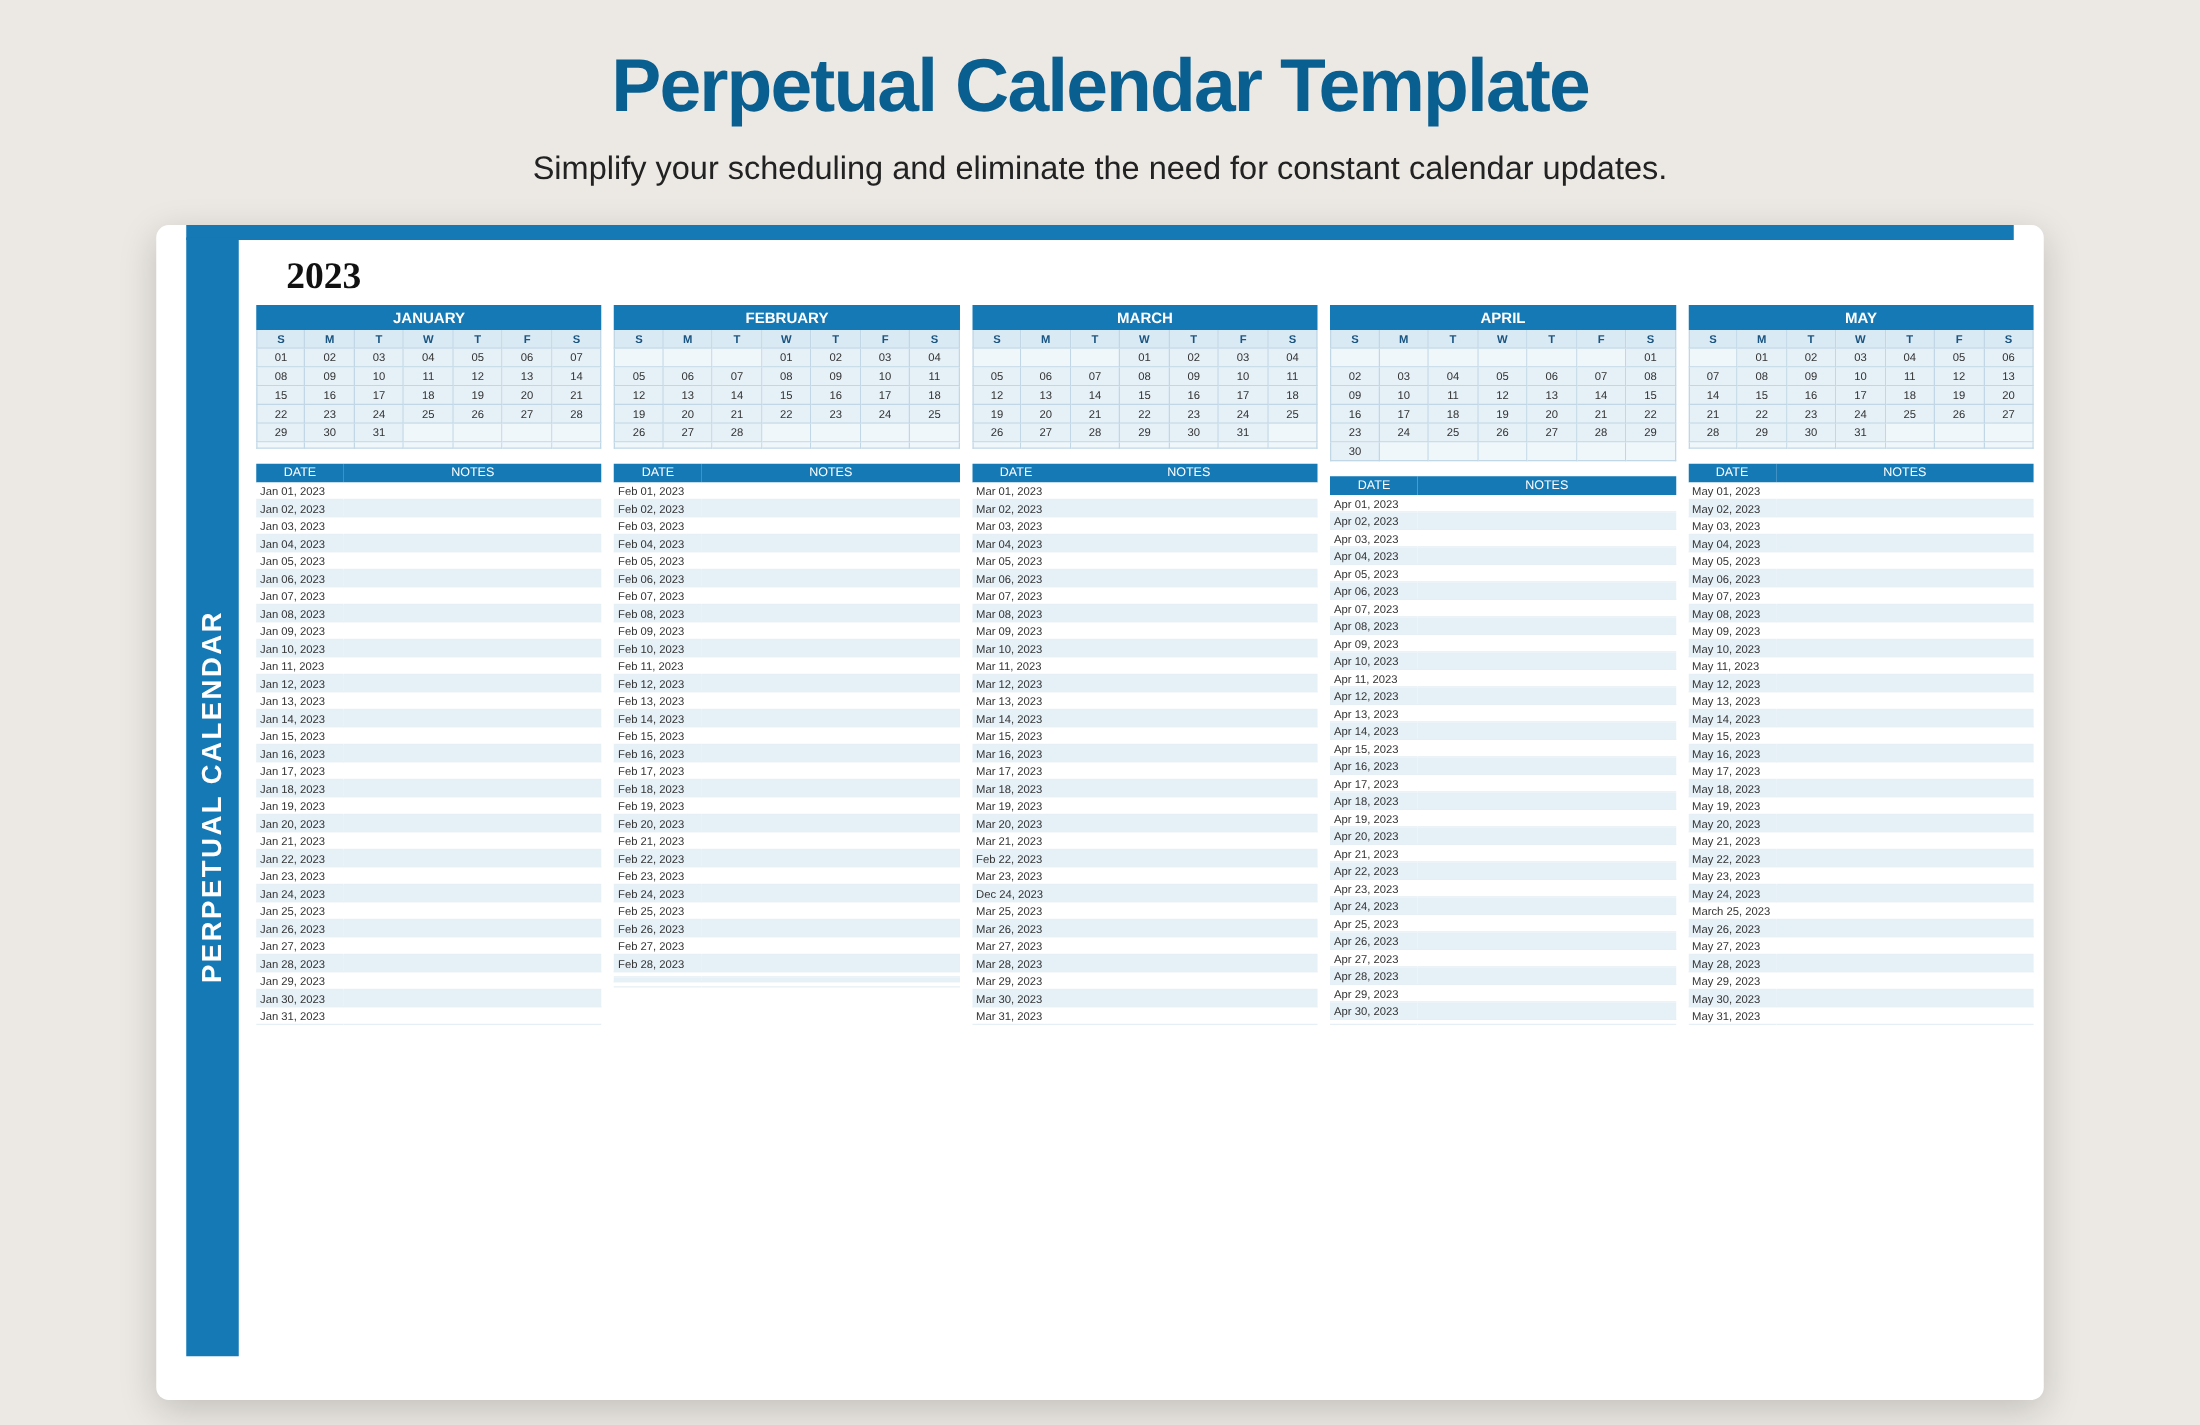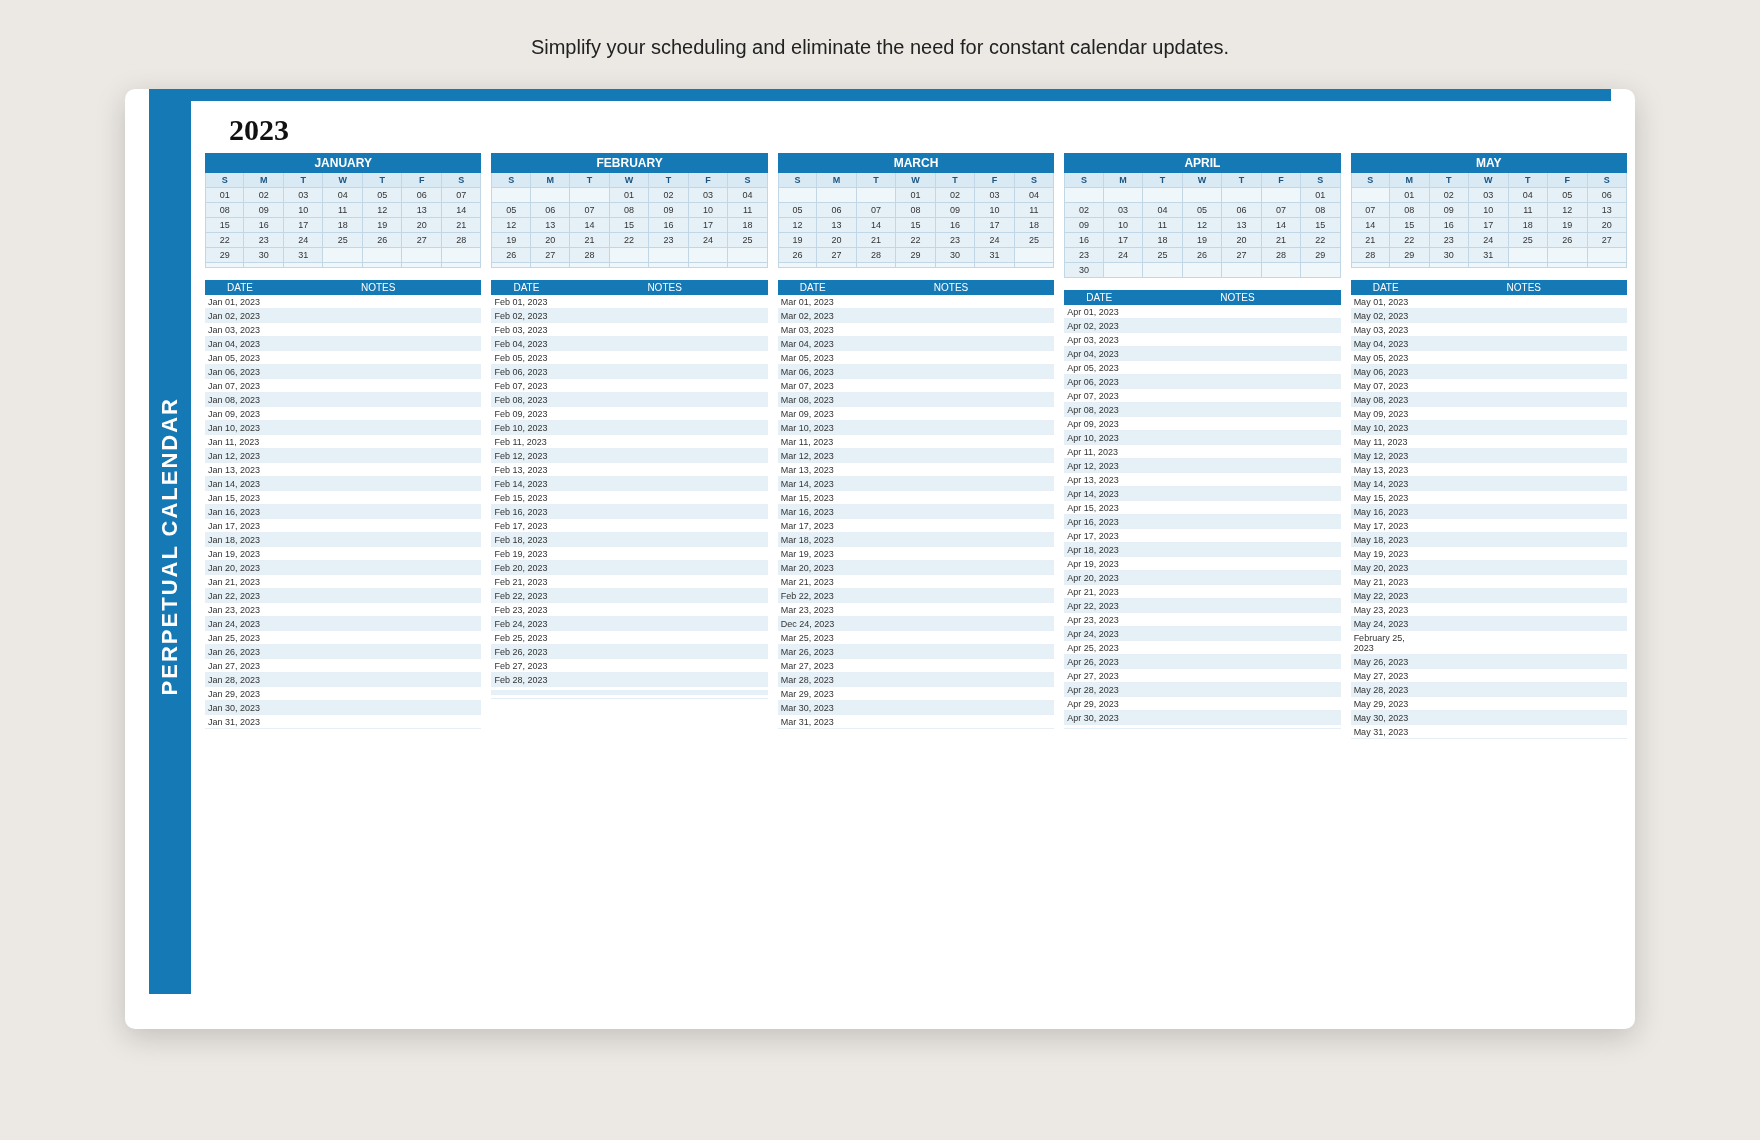--- a/index.html
+++ b/index.html
@@ -1,19 +1,19 @@
 <!DOCTYPE html>
 <html><head>
 <meta charset="utf-8">
 <style>
   *{box-sizing:border-box;margin:0;padding:0}
   body{width:1760px;height:1140px;background:#ece9e4;font-family:Arial,Helvetica,sans-serif;overflow:hidden}
   .hdr{text-align:center;padding:34px 0 8px}
   .hdr h1{font-size:60px;font-weight:900;color:#0a5f91;letter-spacing:-1.5px;font-family:"Helvetica Neue",Arial,sans-serif}
-  .hdr p{font-size:20px;color:#222;margin-top:2px}
+  .hdr p{font-size:26px;color:#222;margin-top:16px}
   .card{width:1510px;height:940px;margin:22px auto 0;background:#fff;border-radius:10px;box-shadow:0 8px 30px rgba(0,0,0,.18);overflow:hidden;position:relative}
   .ribbon{position:absolute;top:0;left:24px;right:24px;height:12px;background:#1579b6}
   .side{position:absolute;left:24px;top:10px;bottom:35px;width:42px;background:#1579b6;display:flex;align-items:center;justify-content:center}
   .side span{writing-mode:vertical-rl;transform:rotate(180deg);color:#fff;font-weight:800;font-size:22px;letter-spacing:2px;font-family:Arial,sans-serif}
   .content{position:absolute;left:74px;top:20px;right:8px;bottom:8px;padding:0 0 0 6px;overflow:hidden}
   .yr{font-size:30px;font-weight:900;color:#111;padding:4px 0 6px 24px;font-family:Liberation Serif, serif}
   .months{display:flex;gap:10px}
   .month{flex:1;min-width:0}
   .mhead{background:#1579b6;color:#fff;text-align:center;font-size:12px;font-weight:700;padding:3px 0}
   .dowr,.wkr{display:grid;grid-template-columns:repeat(7,1fr)}
@@ -28,20 +28,21 @@
   .nr{display:grid;grid-template-columns:70px 1fr}
   .nr div{font-size:9px;padding:1.5px 3px;border-bottom:1px solid #e6eff5}
   .nr div:first-child{color:#333}
   .nr:nth-child(odd) div{background:#e5f0f7}
   .nr:nth-child(even) div{background:#fff}
 </style>
 </head>
 <body>
 
 <div class="hdr">
+  <h1>Perpetual Calendar Template</h1>
   <p>Simplify your scheduling and eliminate the need for constant calendar updates.</p>
 </div>
 
 <div class="card">
   <div class="ribbon"></div>
   <div class="side">
     <span>PERPETUAL CALENDAR</span>
   </div>
   <div class="content">
     <div class="yr">2023</div>
@@ -990,21 +991,21 @@
             </div>
             <div class="nr">
               <div>May 23, 2023</div>
               <div></div>
             </div>
             <div class="nr">
               <div>May 24, 2023</div>
               <div></div>
             </div>
             <div class="nr">
-              <div>February 25, 2023</div>
+              <div>March 25, 2023</div>
               <div></div>
             </div>
             <div class="nr">
               <div>May 26, 2023</div>
               <div></div>
             </div>
             <div class="nr">
               <div>May 27, 2023</div>
               <div></div>
             </div>

